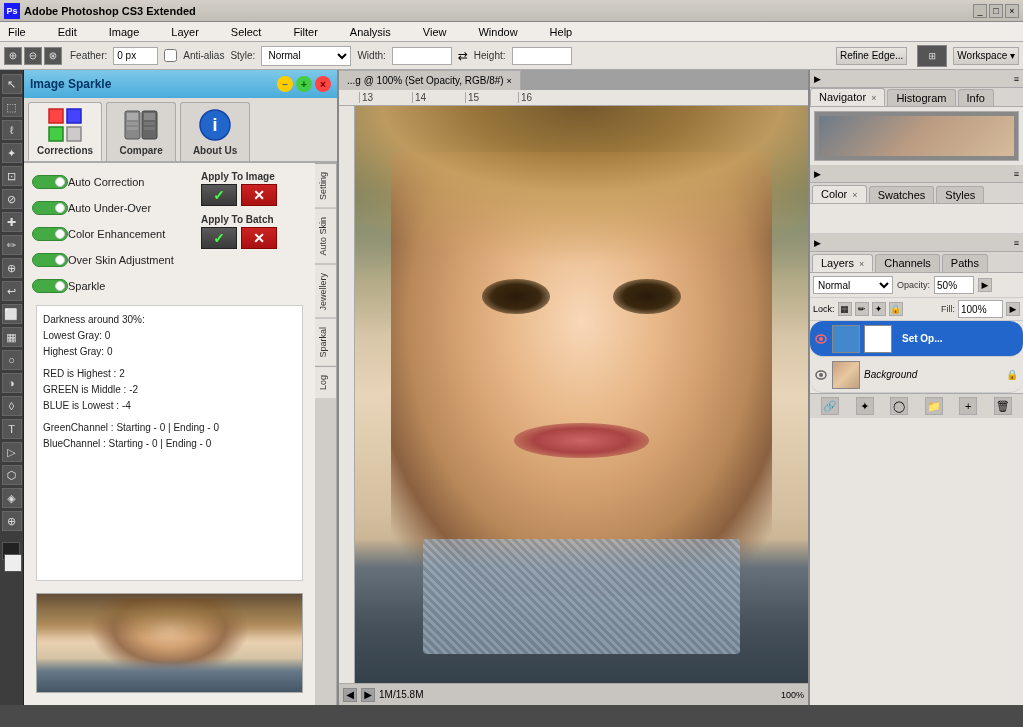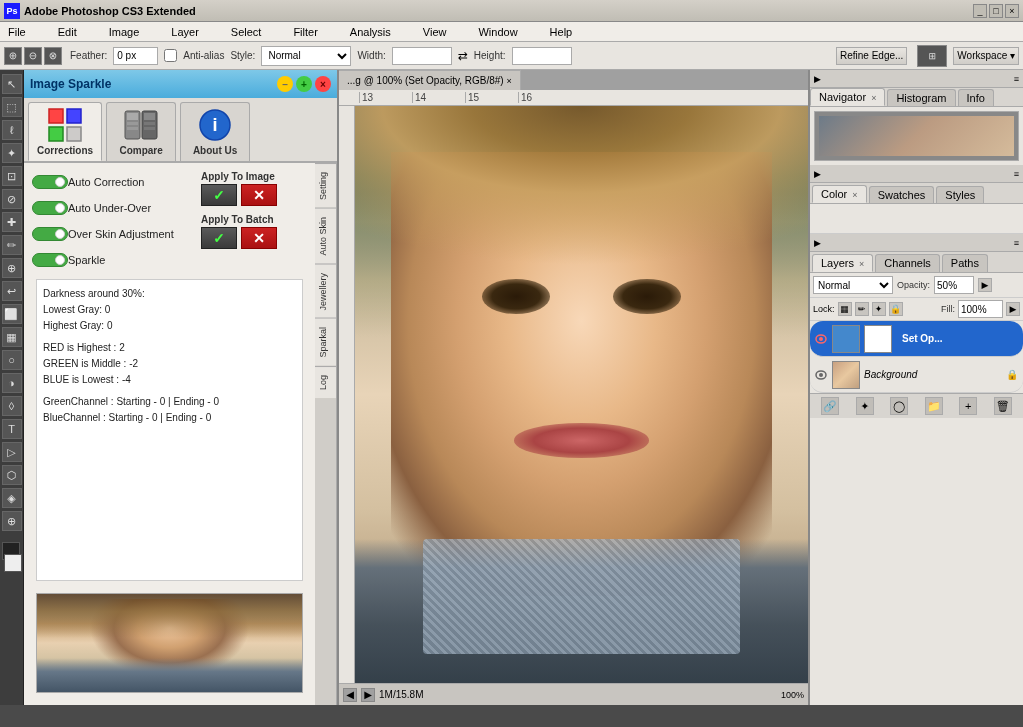--- a/index.html
+++ b/index.html
@@ -786,20 +786,26 @@
             <div class="toggle-row">
               <div class="toggle-switch">
                 <div class="toggle-knob"></div>
               </div>
               <span class="toggle-label">Auto Under-Over</span>
             </div>
             <div class="toggle-row">
               <div class="toggle-switch">
                 <div class="toggle-knob"></div>
               </div>
+              <span class="toggle-label">Color Enhancement</span>
+            </div>
+            <div class="toggle-row">
+              <div class="toggle-switch">
+                <div class="toggle-knob"></div>
+              </div>
               <span class="toggle-label">Over Skin Adjustment</span>
             </div>
             <div class="toggle-row">
               <div class="toggle-switch">
                 <div class="toggle-knob"></div>
               </div>
               <span class="toggle-label">Sparkle</span>
             </div>
           </div>
           <div class="apply-col">

